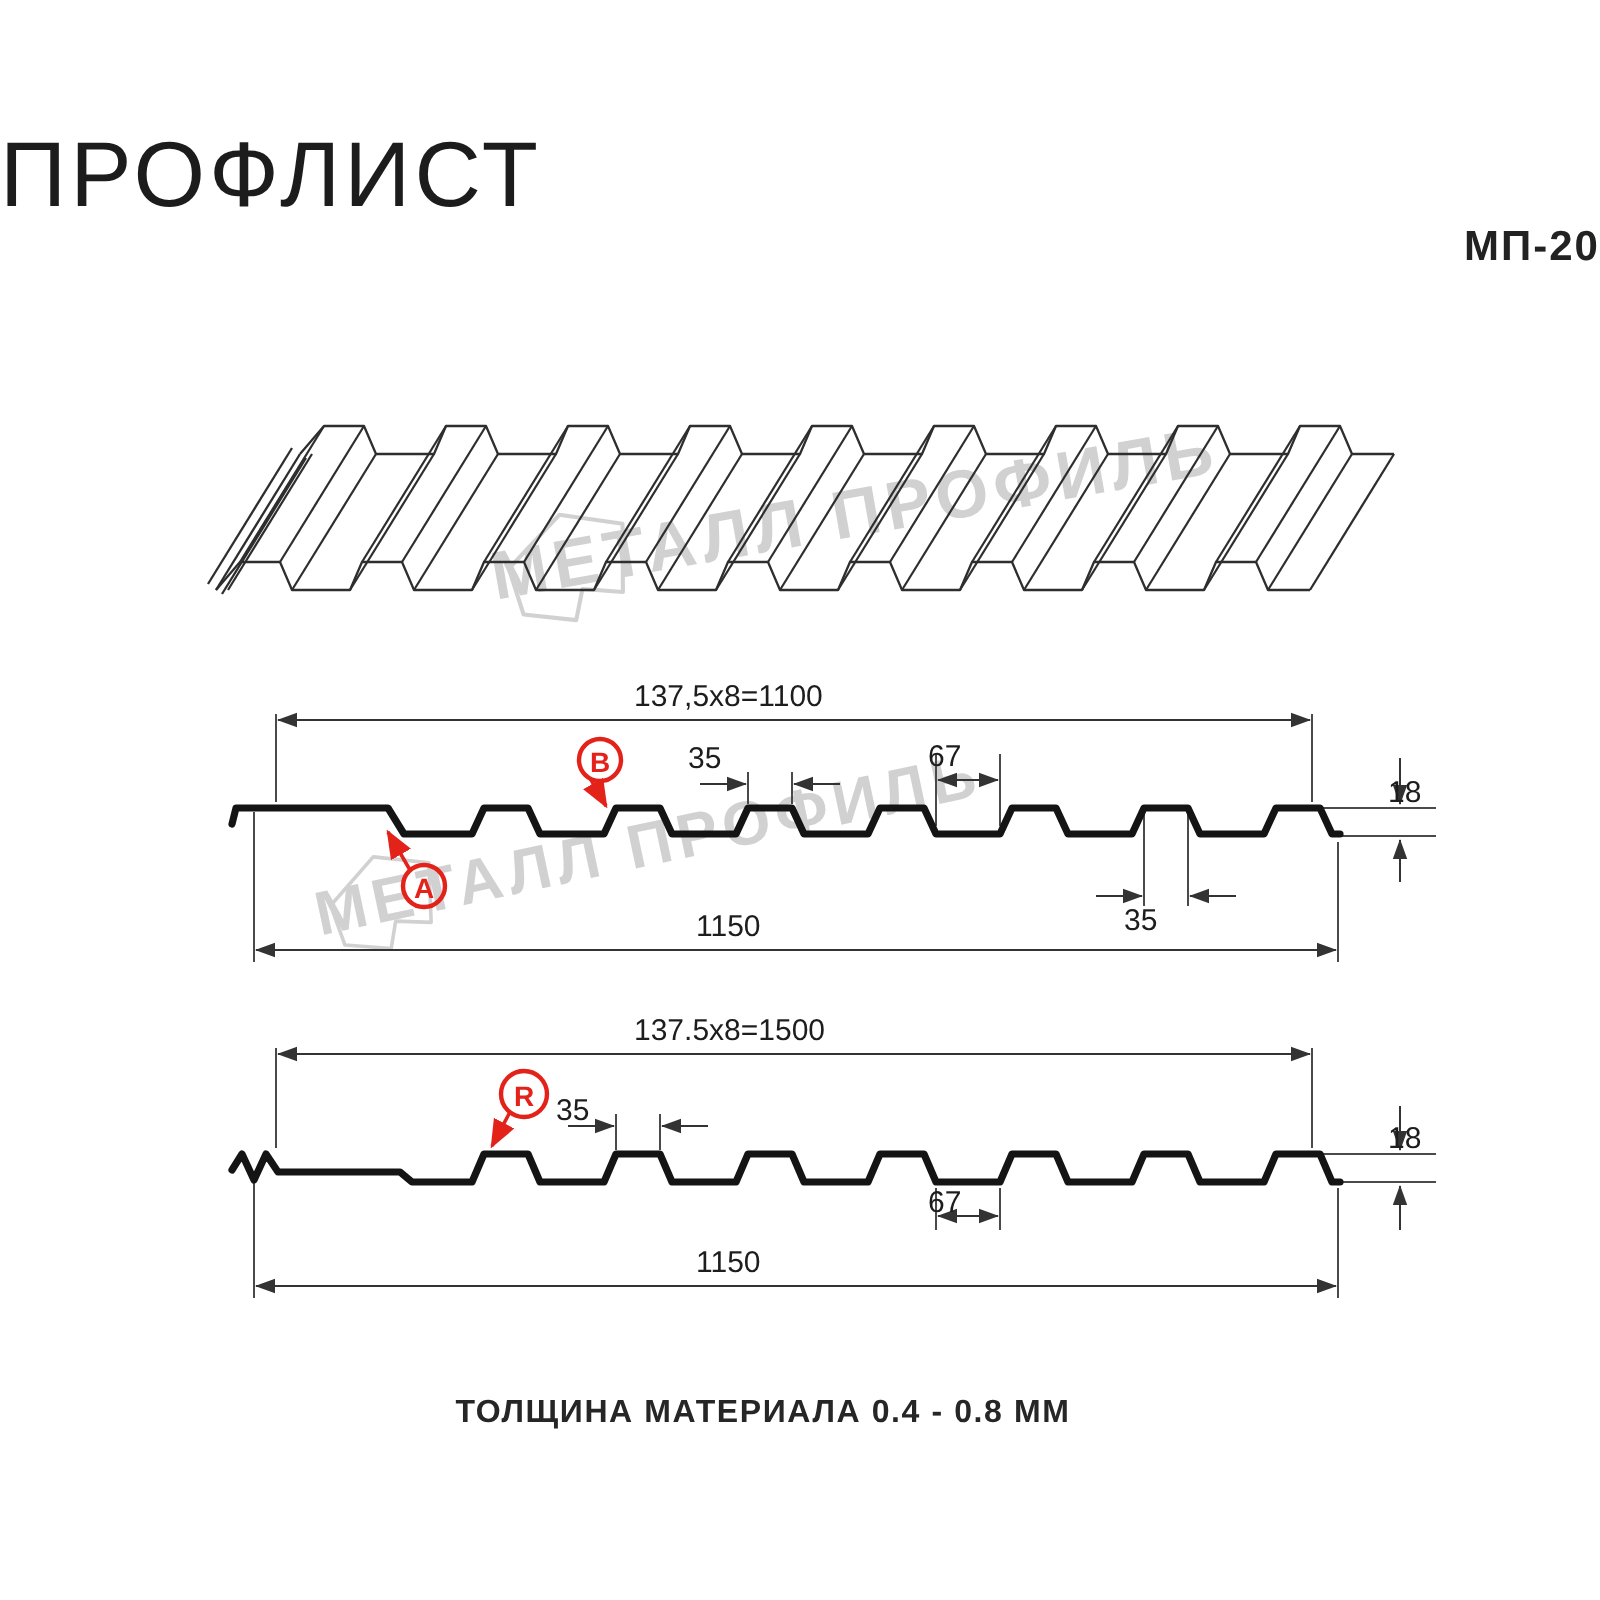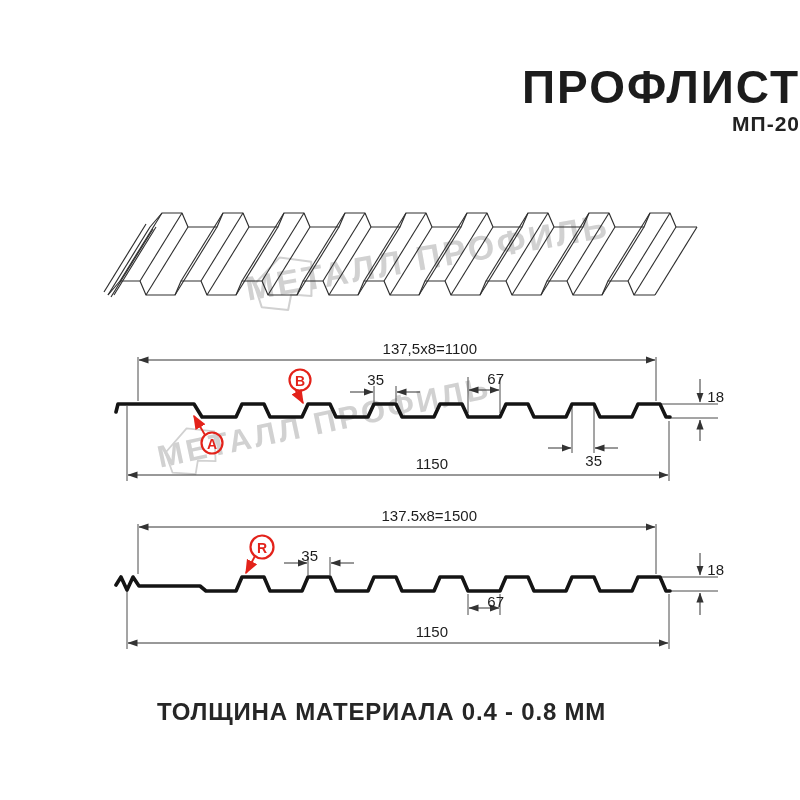--- a/index.html
+++ b/index.html
@@ -7,33 +7,33 @@
     --line:#1a1a1a;
     --wm:#c9c9c9;
   }
   html,body{margin:0;padding:0;background:#ffffff;}
   #stage{
     position:relative;width:800px;height:800px;background:#ffffff;overflow:hidden;
     font-family:"Liberation Sans", sans-serif;
   }
   .abs{position:absolute;}
   .page-title{
-    left:0;top:60px;width:800px;text-align:right;
-    font-size:46px;font-weight:700;letter-spacing:2px;color:#1c1c1c;
+    left:0;top:60px;width:800px;text-align:left;
+    font-size:46px;font-weight:400;letter-spacing:2px;color:#1c1c1c;
   }
   .page-subtitle{
     left:0;top:112px;width:800px;text-align:right;
     font-size:21px;font-weight:700;letter-spacing:1px;color:#222;
   }
   .footer-note{
     left:0;top:698px;width:763px;text-align:center;
-    font-size:24px;font-weight:600;letter-spacing:0.8px;color:#262626;
+    font-size:16px;font-weight:600;letter-spacing:0.8px;color:#262626;
   }
   .dim-label{
-    position:absolute;font-size:15px;color:#1d1d1d;text-align:right;line-height:1;
+    position:absolute;font-size:15px;color:#1d1d1d;text-align:left;line-height:1;
     white-space:nowrap;
   }
   .red-letter{
     position:absolute;color:var(--accent);font-weight:700;font-size:14px;
     text-align:center;line-height:1;width:24px;
   }
   .watermark-row{
     position:absolute;display:flex;align-items:center;gap:12px;
     color:var(--wm);opacity:0.85;pointer-events:none;
   }

